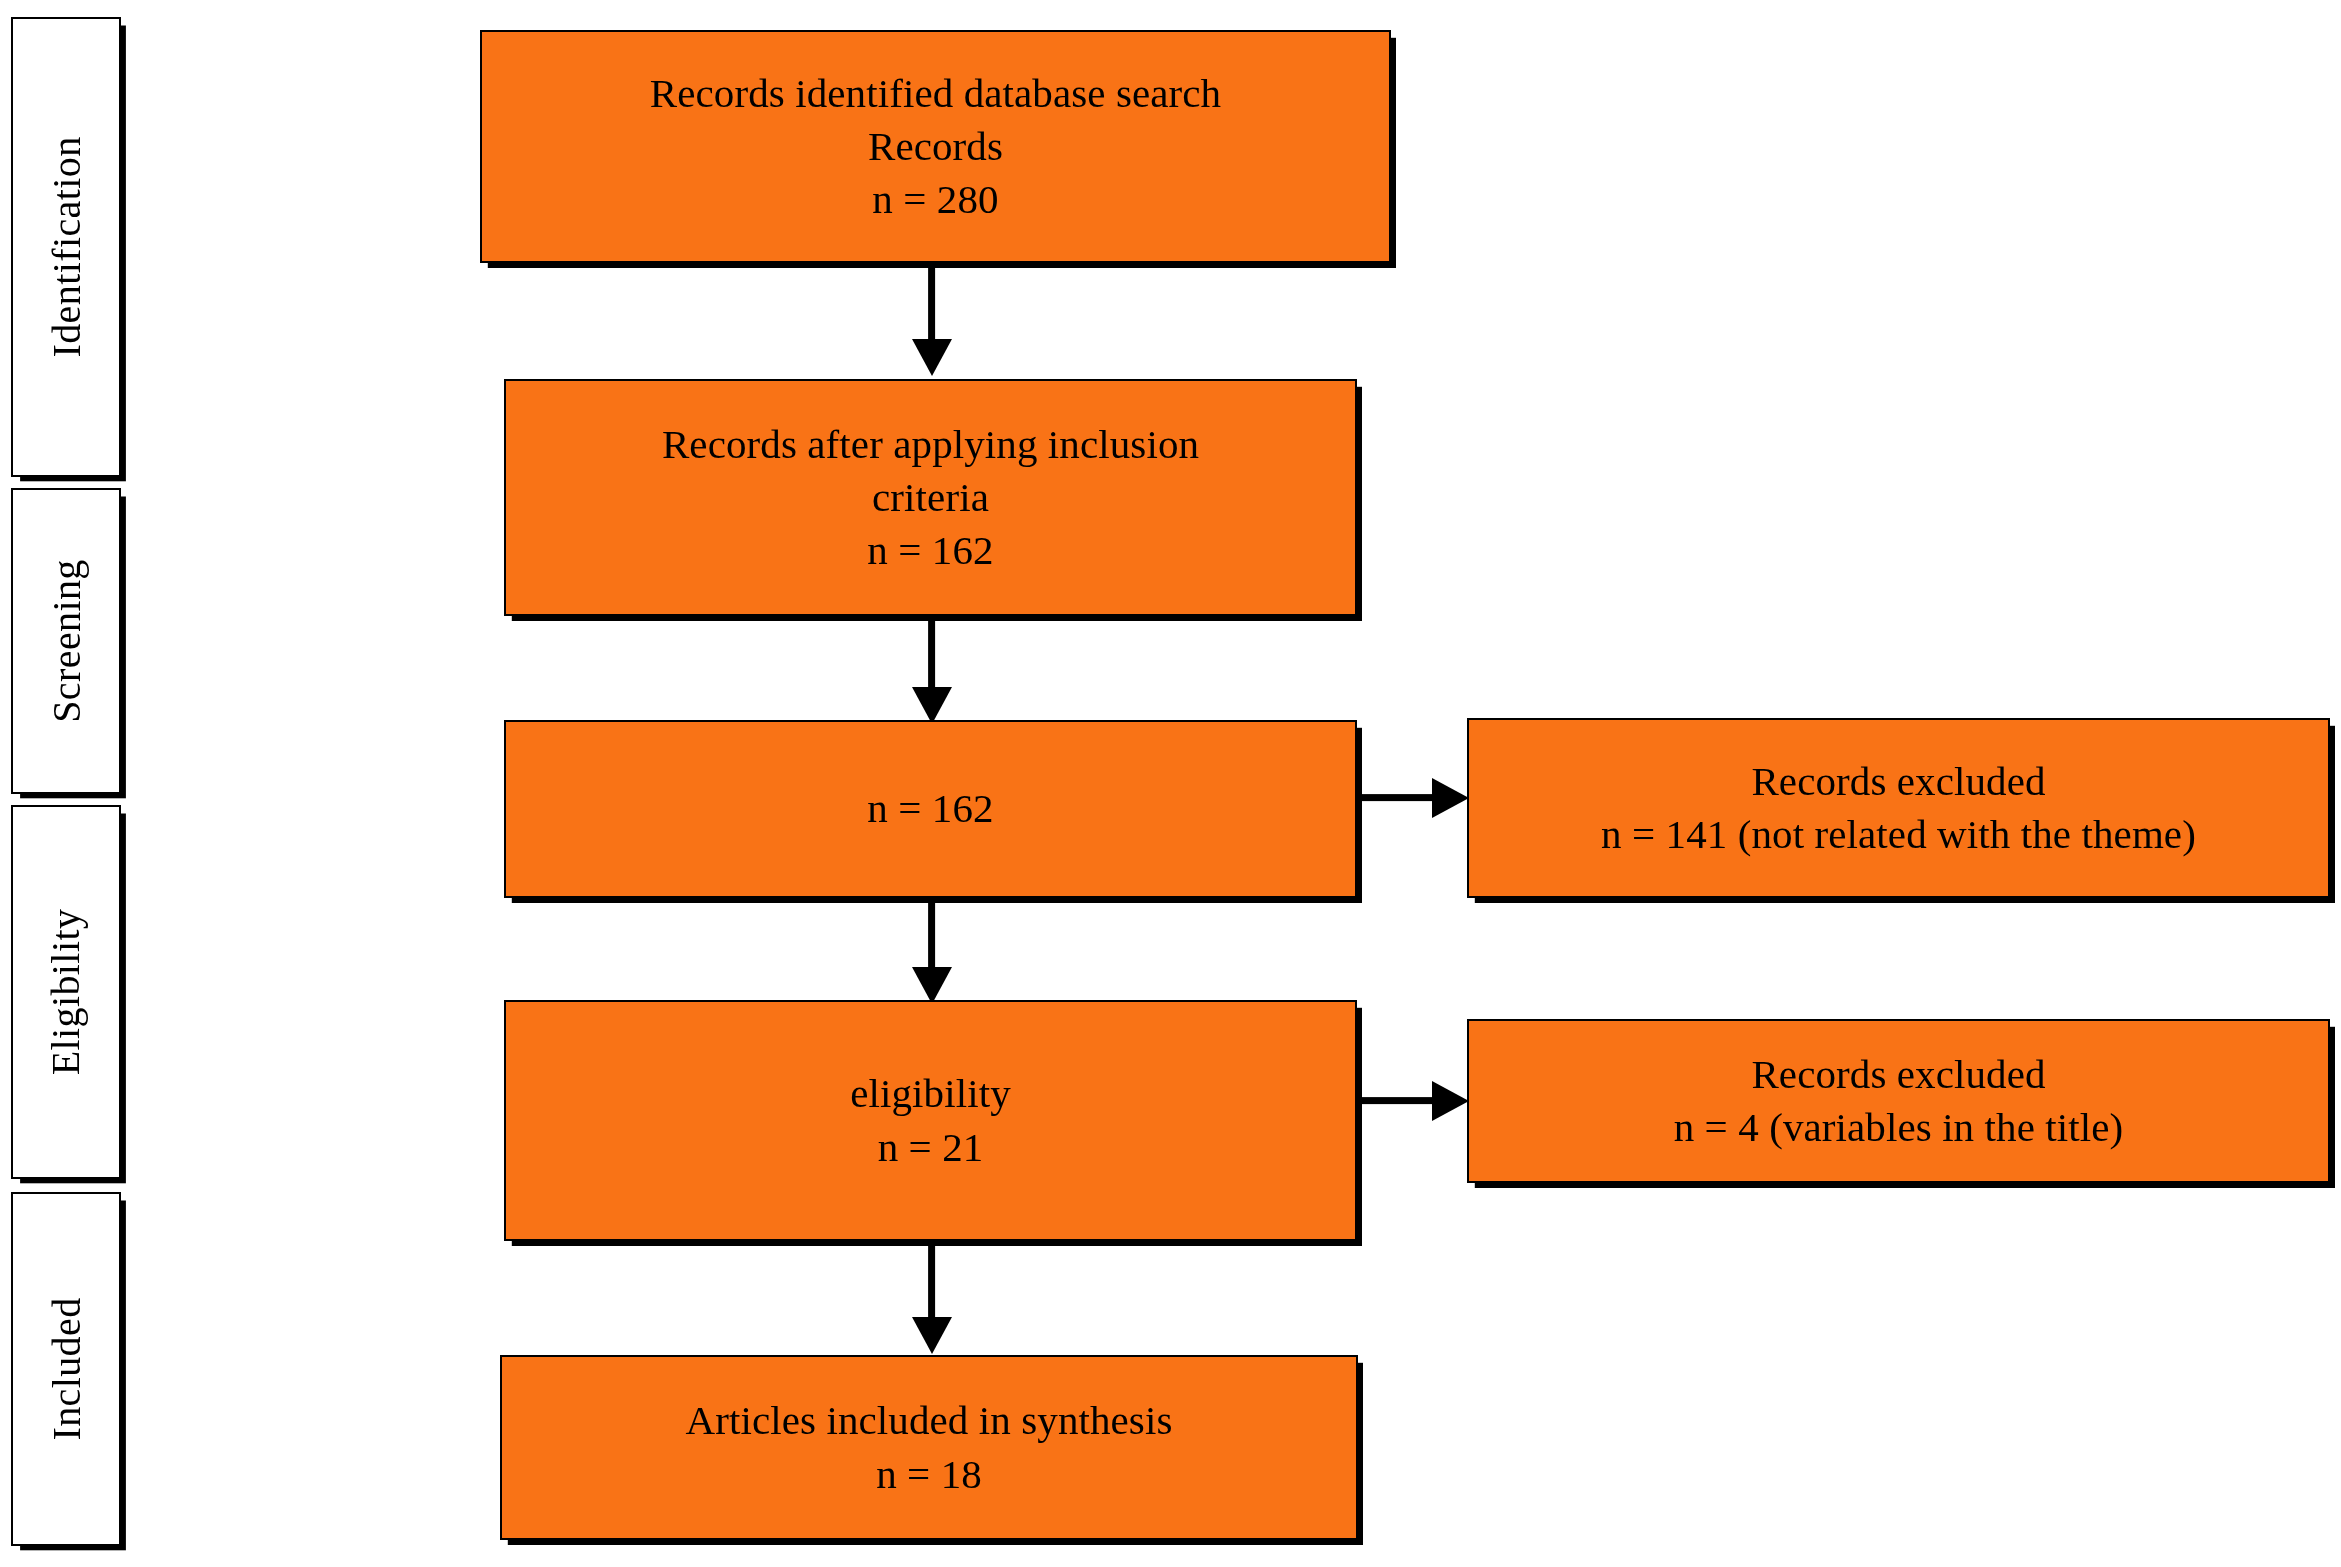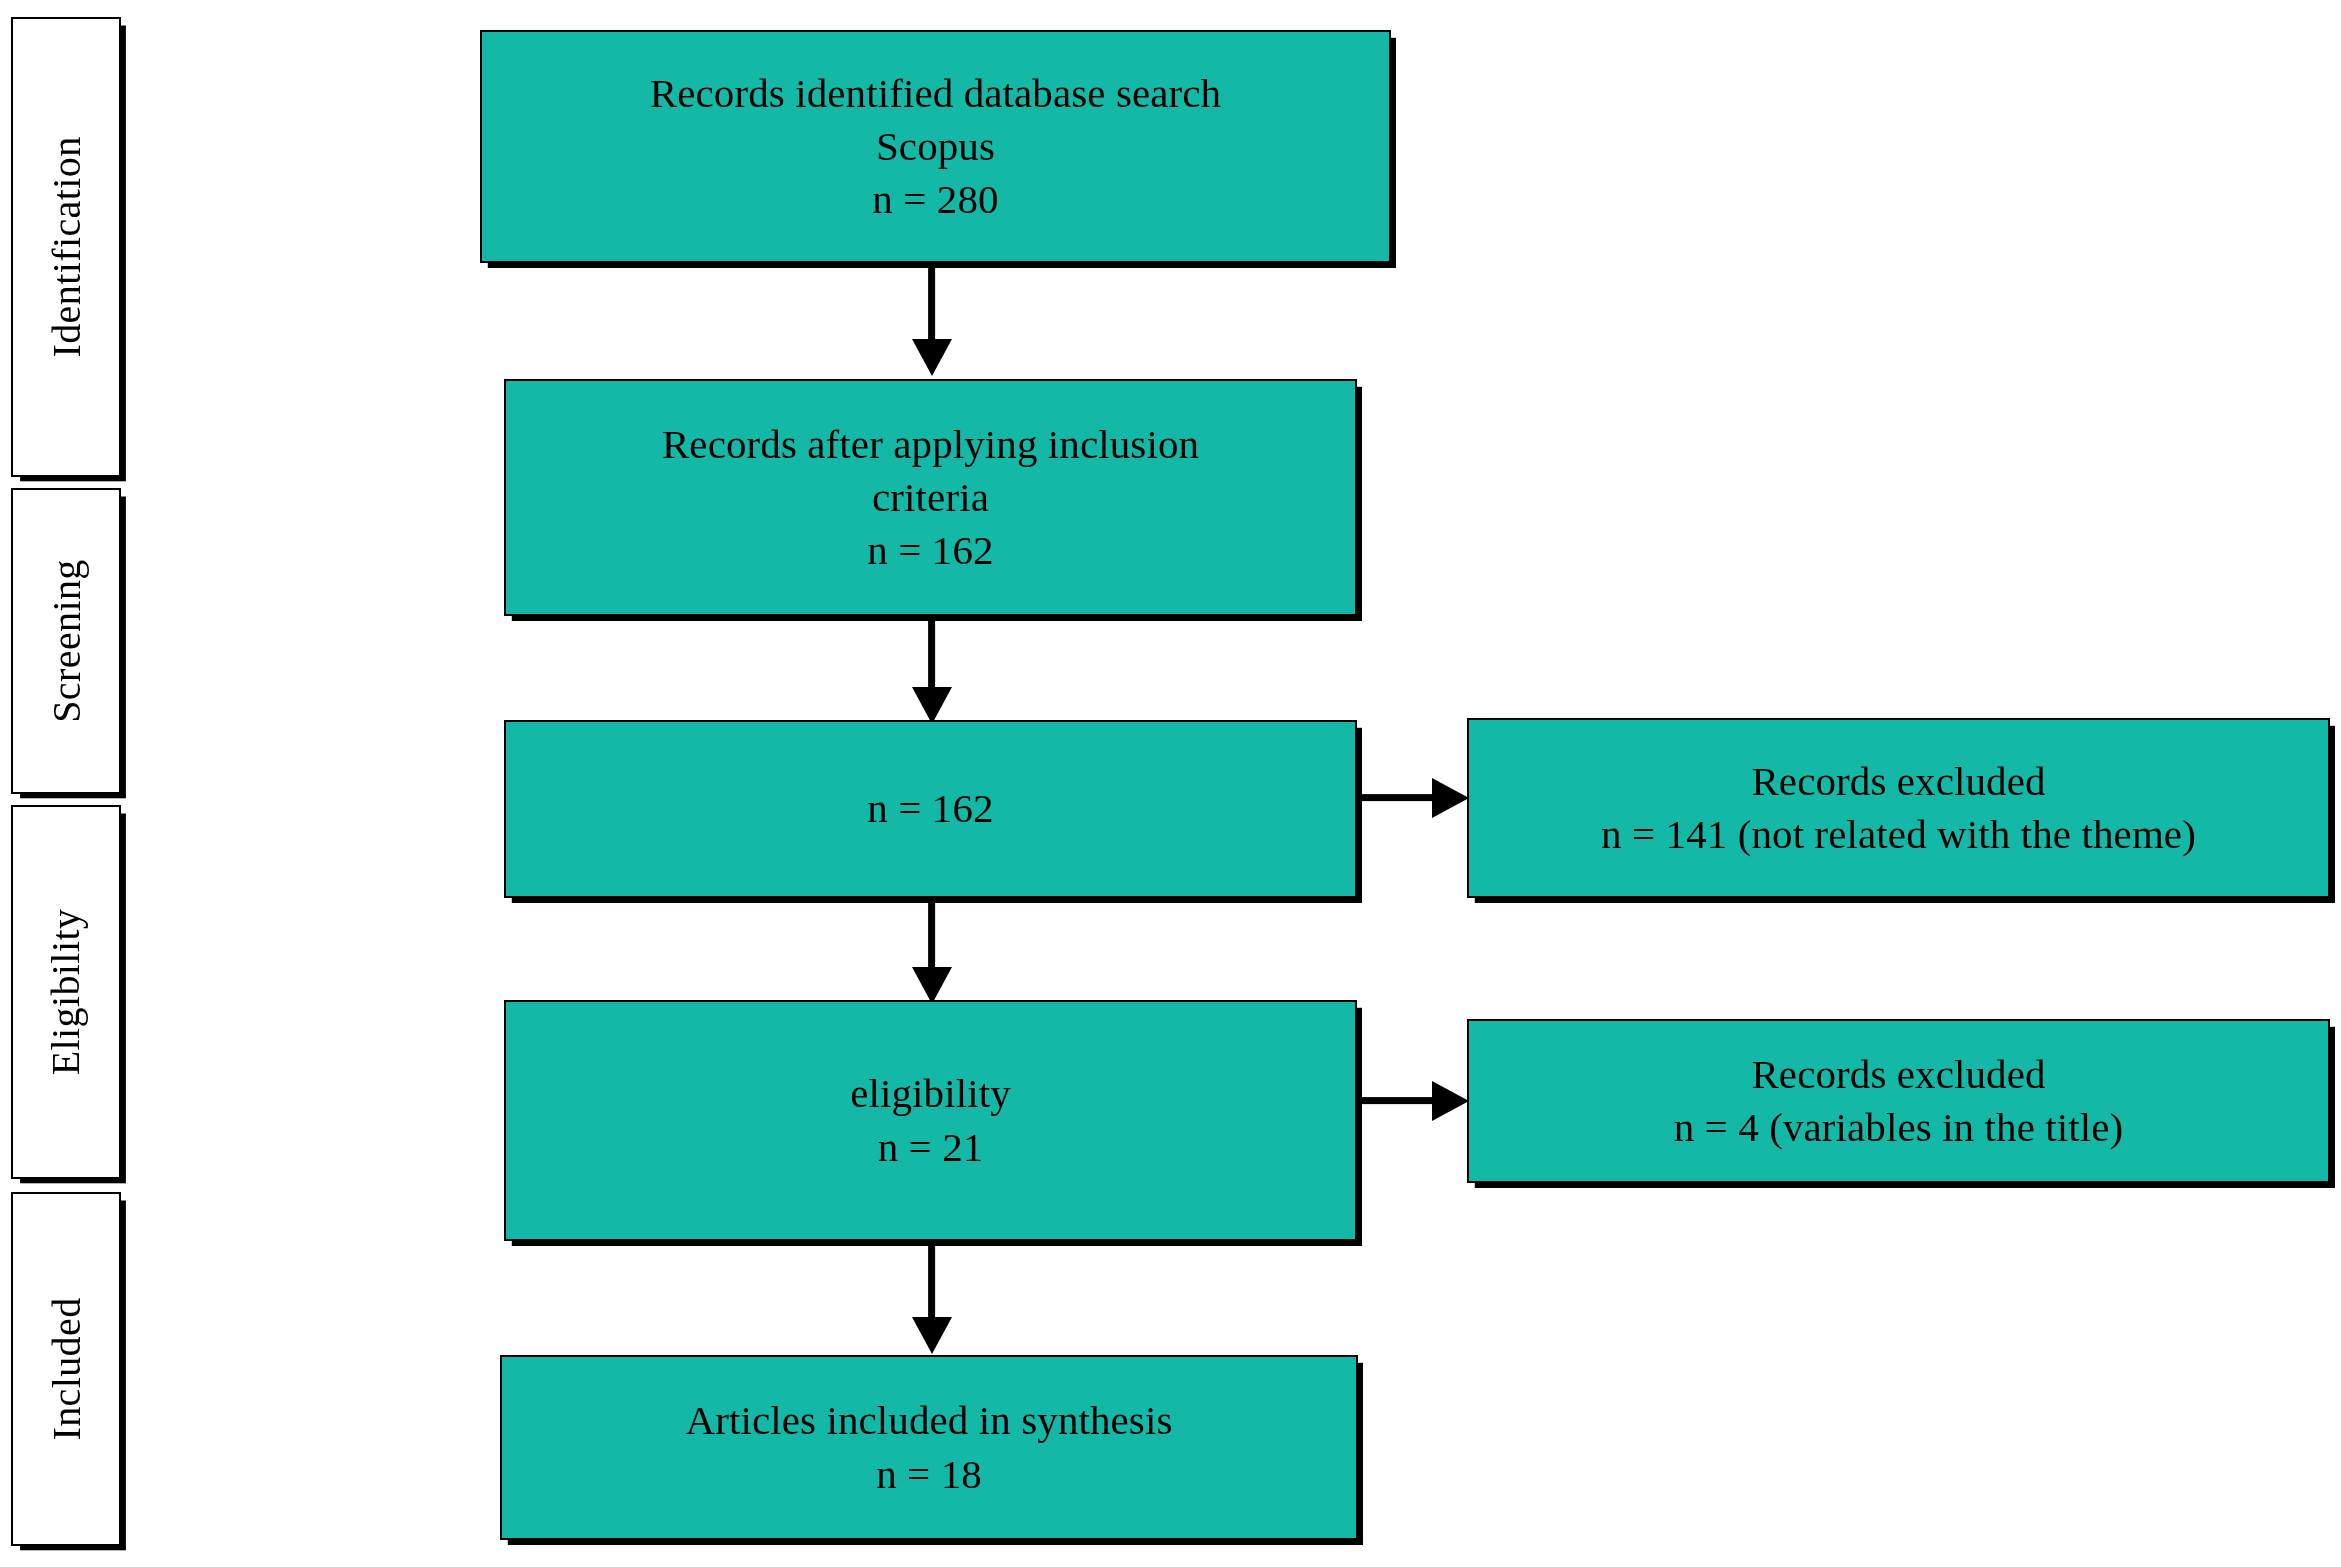--- a/index.html
+++ b/index.html
@@ -16,21 +16,21 @@
     width: 2342px;
     height: 1567px;
     background: #ffffff;
     overflow: hidden;
   }
 
   
   .pbox {
     position: absolute;
     box-sizing: border-box;
-    background: #14b8a6;
+    background: #f97316;
     border: 2.1px solid #000000;
     box-shadow: 6.4px 6.4px 0 -1.4px #000000;
     display: flex;
     flex-direction: column;
     align-items: center;
     justify-content: center;
     text-align: left;
   }
   .pbox .line {
     display: block;
@@ -123,21 +123,21 @@
   <div class="stage-box" style="left:11.3px; top:805px; width:110px; height:374px;">
     <span class="stage-label">Eligibility</span>
   </div>
 
   <div class="stage-box" style="left:11.3px; top:1192px; width:110px; height:354px;">
     <span class="stage-label">Included</span>
   </div>
 
   <div class="pbox" style="left:480px; top:30px; width:911px; height:233px;">
     <span class="line">Records identified database search</span>
-    <span class="line">Scopus</span>
+    <span class="line">Records</span>
     <span class="line">n = 280</span>
   </div>
 
   <div class="arrow-v" style="left:911px; top:263px; width:41px; height:113px;">
     <div class="shaft" style="height:79px;"></div>
     <div class="head"></div>
   </div>
 
   <div class="pbox" style="left:504px; top:379px; width:853px; height:237px;">
     <span class="line">Records after applying inclusion</span>

